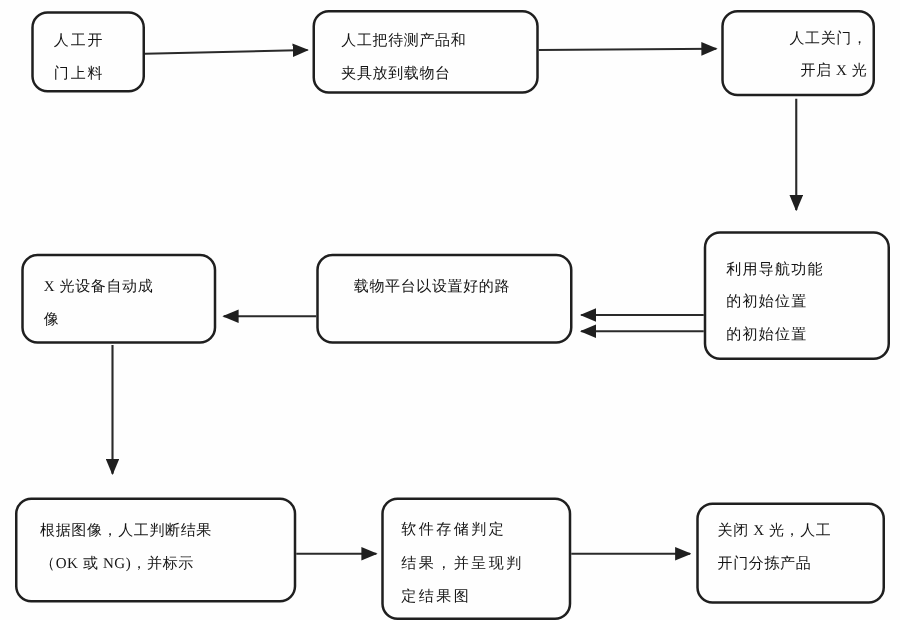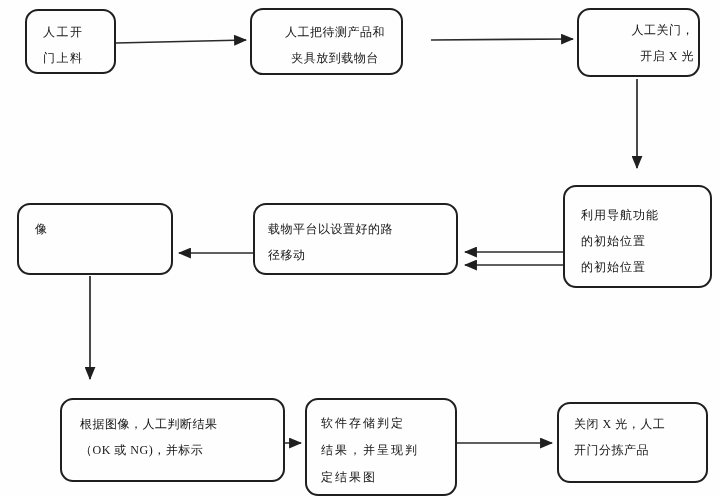--- a/index.html
+++ b/index.html
@@ -30,26 +30,26 @@
     color:#141414;
     font-size:12px;
     line-height:26px;
     letter-spacing:0.5px;
     padding-left:16px;
     padding-right:4px;
     font-family:Liberation Serif, serif;
   }
   .ln{white-space:nowrap;}
   .b1{left:25px;top:9px;width:91px;height:65px;padding-top:8px;letter-spacing:1.5px;}
-  .b2{left:250px;top:8px;width:153px;height:67px;padding-top:9px;padding-left:21px;text-align:center;}
+  .b2{left:250px;top:8px;width:181px;height:67px;padding-top:9px;padding-left:21px;}
   .b3{left:577px;top:8px;width:123px;height:69px;padding-top:7px;text-align:right;}
   .b4{left:17px;top:203px;width:156px;height:72px;padding-top:11px;}
-  .b5{left:253px;top:203px;width:205px;height:72px;padding-top:11px;padding-left:13px;}
+  .b5{left:253px;top:203px;width:205px;height:72px;padding-top:11px;padding-left:28px;}
   .b6{left:563px;top:185px;width:149px;height:103px;padding-top:15px;letter-spacing:1px;}
-  .b7{left:12px;top:398px;width:225px;height:84px;padding-top:11px;padding-left:18px;margin-left:48px;}
+  .b7{left:12px;top:398px;width:225px;height:84px;padding-top:11px;padding-left:18px;}
   .b8{left:305px;top:398px;width:152px;height:98px;padding-top:10px;line-height:27px;letter-spacing:2px;overflow:hidden;padding-left:14px;}
   .b9{left:557px;top:402px;width:151px;height:81px;padding-top:7px;padding-left:15px;}
 </style>
 </head>
 <body>
 
 <div class="canvas">
 
   <svg class="connector-layer" width="720" height="496" viewBox="0 0 720 496" xmlns="http://www.w3.org/2000/svg">
     <defs>
@@ -77,26 +77,26 @@
     <div class="ln">人工把待测产品和</div>
     <div class="ln">夹具放到载物台</div>
   </div>
 
   <div class="box b3">
     <div class="ln">人工关门，</div>
     <div class="ln">开启 X 光</div>
   </div>
 
   <div class="box b4">
+    <div class="ln">X 光设备自动成</div>
     <div class="ln">像</div>
   </div>
 
   <div class="box b5">
     <div class="ln">载物平台以设置好的路</div>
-    <div class="ln">径移动</div>
   </div>
 
   <div class="box b6">
     <div class="ln">利用导航功能</div>
     <div class="ln">的初始位置</div>
     <div class="ln">的初始位置</div>
   </div>
 
   <div class="box b7">
     <div class="ln">根据图像，人工判断结果</div>

